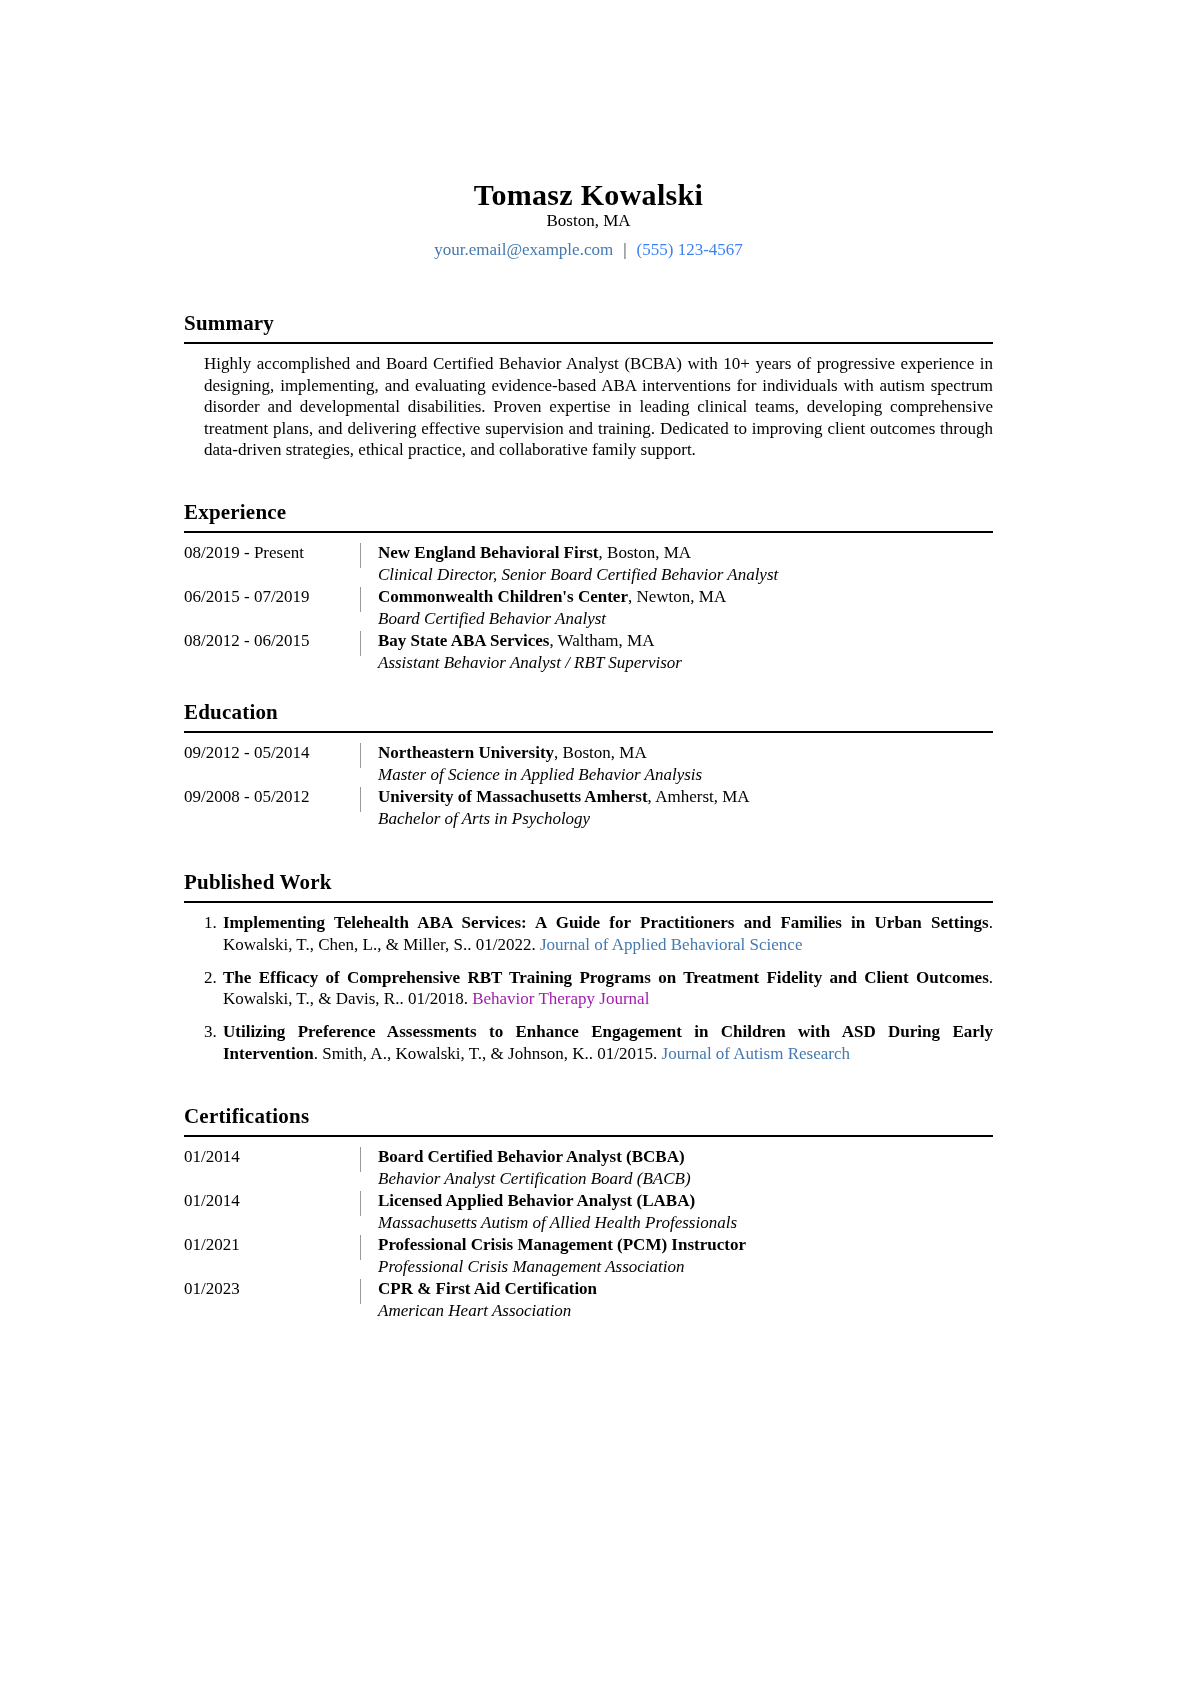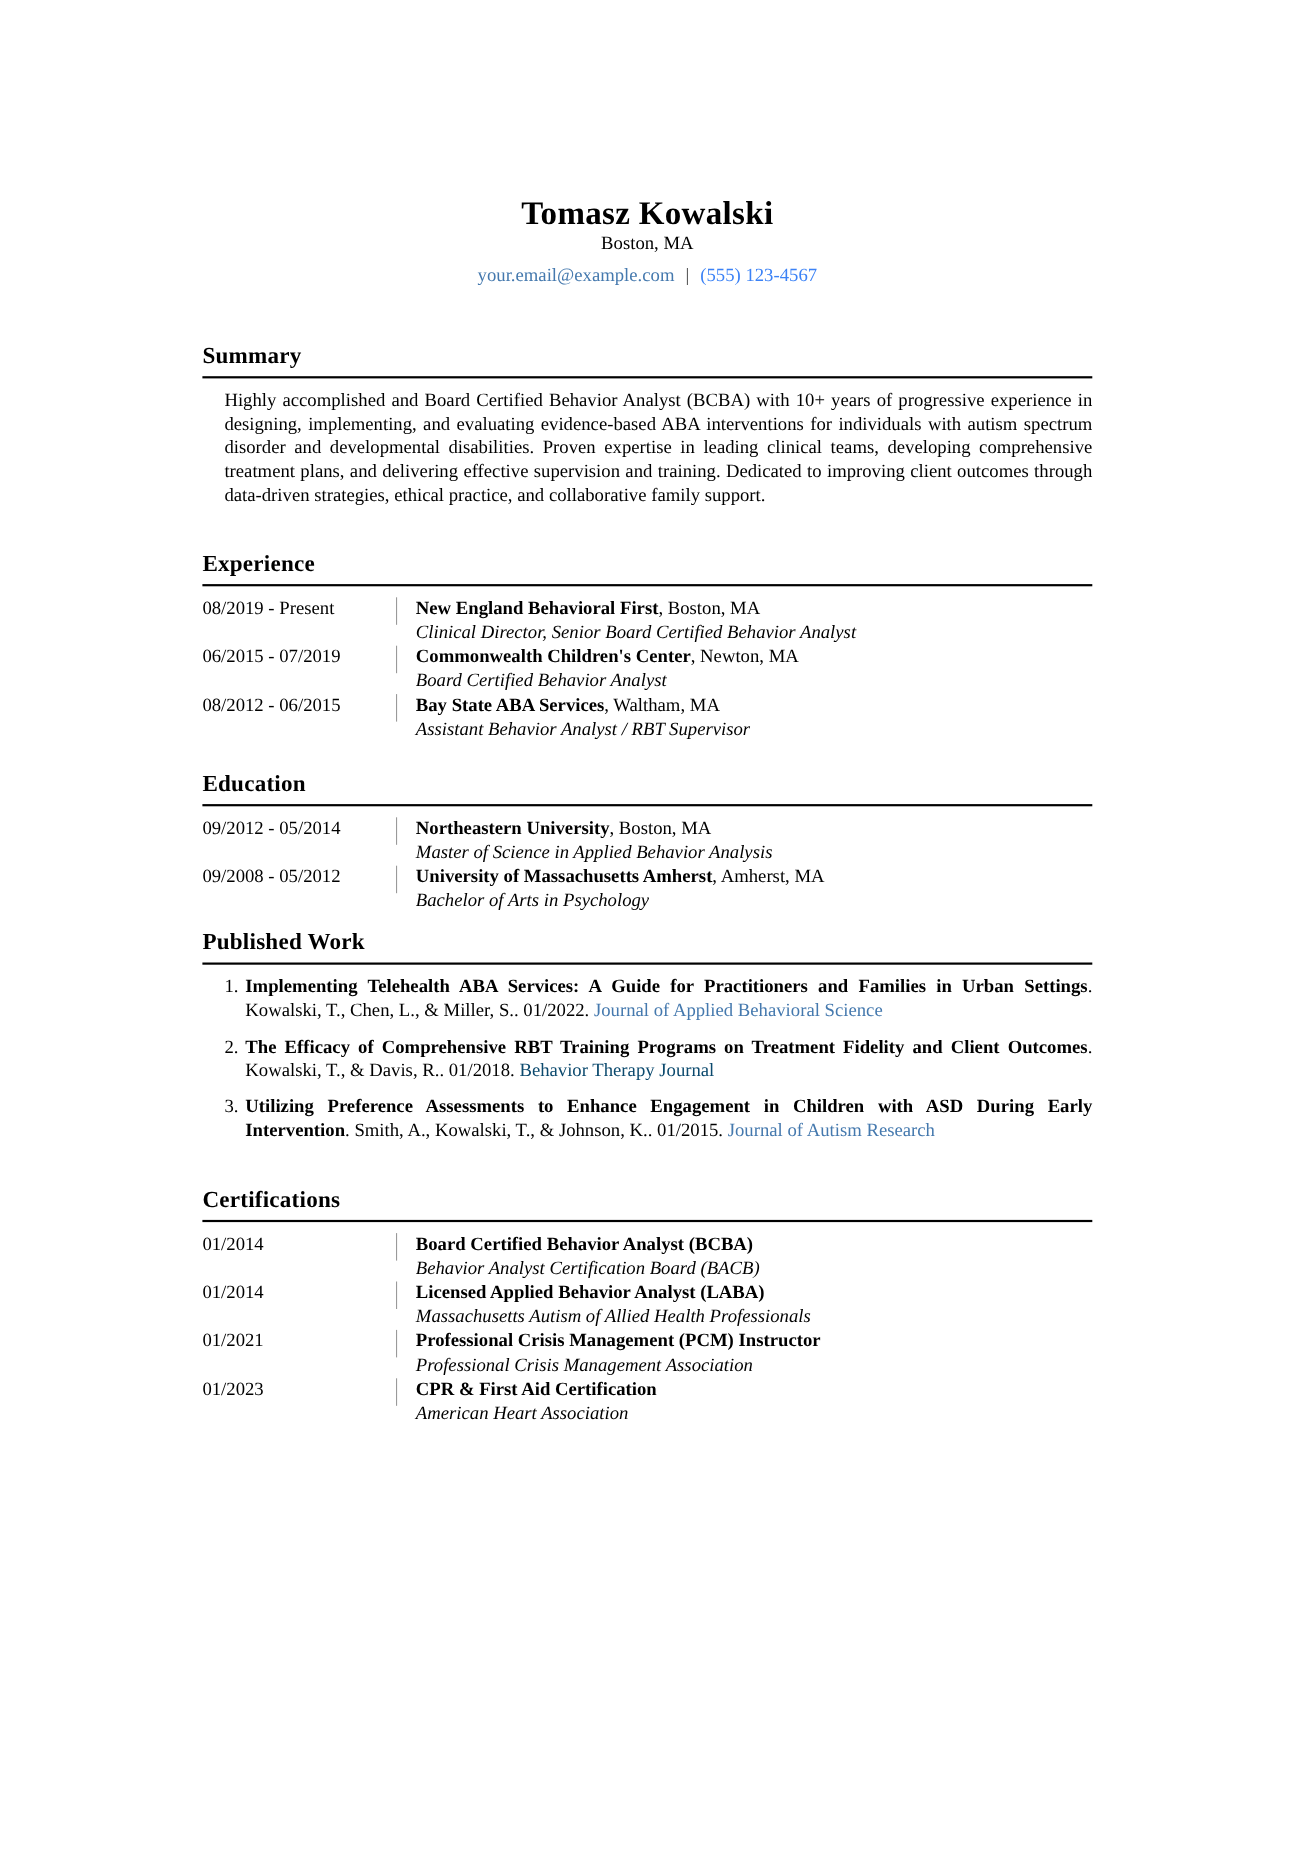--- a/index.html
+++ b/index.html
@@ -39,21 +39,21 @@
   .section-title {
     font-size: 21px;
     font-weight: bold;
     letter-spacing: 0.2px;
     padding-bottom: 6px;
     border-bottom: 2.5px solid #000000;
   }
   .sec-summary { margin-top: 51px; }
   .sec-experience { margin-top: 39px; }
   .sec-education { margin-top: 26px; }
-  .sec-published { margin-top: 14px; }
+  .sec-published { margin-top: 40px; }
   .sec-certifications { margin-top: 39px; }
   
   .summary-text {
     margin-top: 9px;
     padding-left: 20px;
     font-size: 17px;
     line-height: 21.6px;
     text-align: justify;
   }
   
@@ -187,21 +187,21 @@
       <div class="section-title">Published Work</div>
       <div class="pub-list">
 
         <div class="pub-item">
           <div class="pub-num">1.</div>
           <div class="pub-text"><span class="pub-title">Implementing Telehealth ABA Services: A Guide for Practitioners and Families in Urban Settings</span><span>. Kowalski, T., Chen, L., &amp; Miller, S.. 01/2022. </span><a href="#" class="pub-link link" style="color: rgb(69, 121, 174);">Journal of Applied Behavioral Science</a></div>
         </div>
 
         <div class="pub-item">
           <div class="pub-num">2.</div>
-          <div class="pub-text"><span class="pub-title">The Efficacy of Comprehensive RBT Training Programs on Treatment Fidelity and Client Outcomes</span><span>. Kowalski, T., &amp; Davis, R.. 01/2018. </span><a href="#" class="pub-link link" style="color: #0c4a6e;">Behavior Therapy Journal</a></div>
+          <div class="pub-text"><span class="pub-title">The Efficacy of Comprehensive RBT Training Programs on Treatment Fidelity and Client Outcomes</span><span>. Kowalski, T., &amp; Davis, R.. 01/2018. </span><a href="#" class="pub-link link" style="color: #a21caf;">Behavior Therapy Journal</a></div>
         </div>
 
         <div class="pub-item">
           <div class="pub-num">3.</div>
           <div class="pub-text"><span class="pub-title">Utilizing Preference Assessments to Enhance Engagement in Children with ASD During Early Intervention</span><span>. Smith, A., Kowalski, T., &amp; Johnson, K.. 01/2015. </span><a href="#" class="pub-link link" style="color: rgb(69, 121, 174);">Journal of Autism Research</a></div>
         </div>
 
       </div>
     </div>
 

